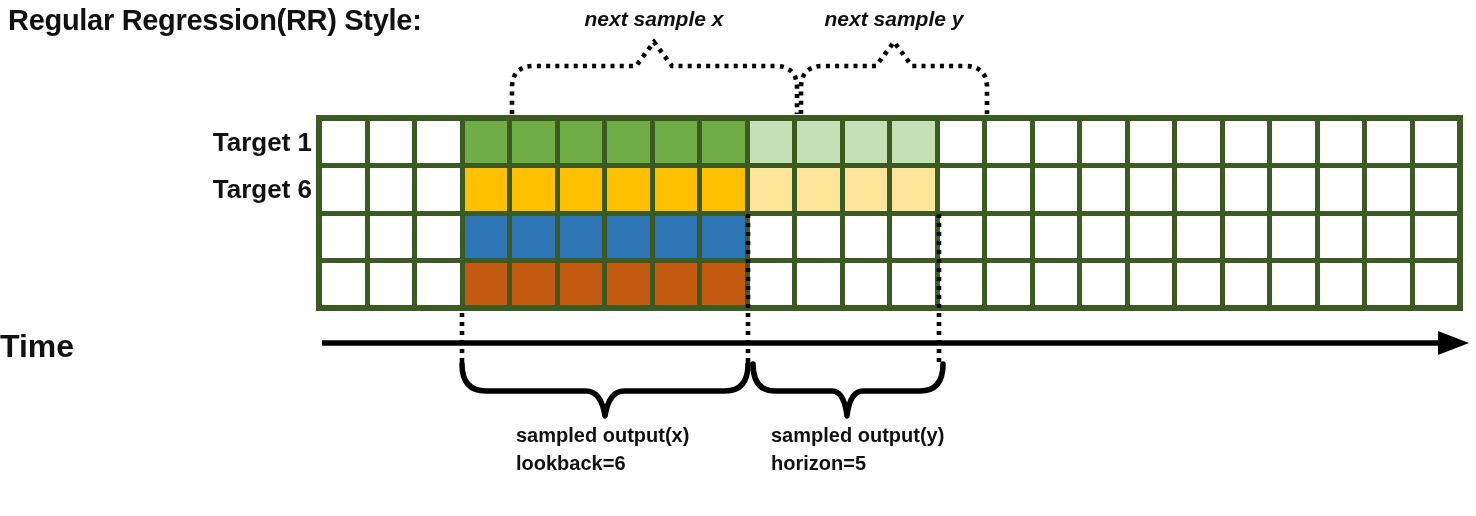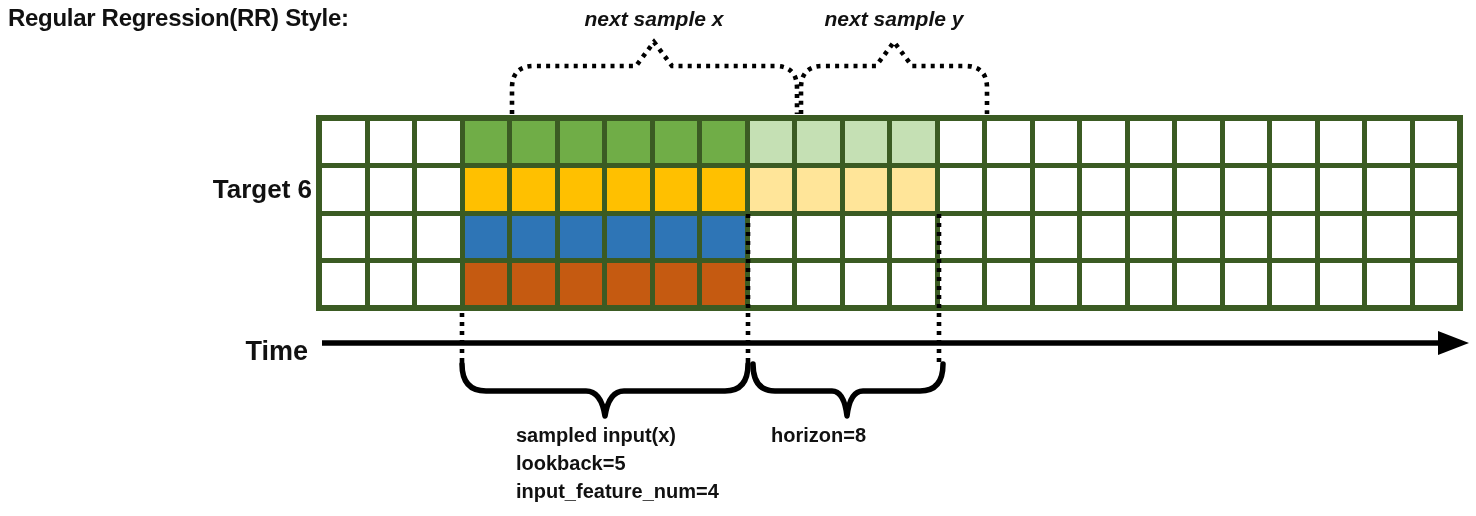--- a/index.html
+++ b/index.html
@@ -8,21 +8,21 @@
     width: 1476px;
     height: 516px;
     background: #ffffff;
     overflow: hidden;
     font-family: "Liberation Sans", sans-serif;
     color: #111;
   }
   .title {
     position: absolute;
     left: 8px; top: 4px;
-    font-size: 24px;
+    font-size: 29px;
     font-weight: 700;
     letter-spacing: -0.3px;
     white-space: nowrap;
     text-align: center;
   }
   .top-label {
     position: absolute;
     top: 7px;
     width: 300px;
     text-align: center;
@@ -37,24 +37,23 @@
     position: absolute;
     left: 0; width: 312px;
     text-align: right;
     font-size: 26px;
     font-weight: 700;
     line-height: 30px;
     white-space: nowrap;
   }
   .time-label {
     position: absolute;
-    left: 0; top: 336px;
+    left: 0; top: 328px;
     width: 308px;
-    text-align: right;
-    font-size: 27px;
+    font-size: 32px;
     font-weight: 700;
   }
   .grid {
     position: absolute;
     left: 316px; top: 115px;
     width: 1147px; height: 196px;
     box-sizing: border-box;
     display: grid;
     grid-template-rows: repeat(4, 1fr);
     gap: 5px;
@@ -81,20 +80,21 @@
 </head>
 <body>
 
 <div class="stage">
 
   <div class="title">Regular Regression(RR) Style:</div>
 
   <div class="top-label y">next sample y</div>
   <div class="top-label x">next sample x</div>
 
+  <div class="row-label" style="top:127px">Target 1</div>
   <div class="row-label" style="top:174px">Target 6</div>
 
   <div class="grid" id="grid" style="background: rgb(59, 91, 35); grid-template-columns: repeat(24, 1fr);">
       <div class="cell" style="background: rgb(255, 255, 255);"></div>
       <div class="cell" style="background: rgb(255, 255, 255);"></div>
       <div class="cell" style="background: rgb(255, 255, 255);"></div>
       <div class="cell" style="background: rgb(112, 173, 71);"></div>
       <div class="cell" style="background: rgb(112, 173, 71);"></div>
       <div class="cell" style="background: rgb(112, 173, 71);"></div>
       <div class="cell" style="background: rgb(112, 173, 71);"></div>
@@ -203,21 +203,21 @@
 
     <line x1="322" y1="343" x2="1442" y2="343" stroke="#000" stroke-width="5.5"></line>
     <polygon points="1469,343 1438,331 1438,355" fill="#000"></polygon>
 
     <path d="M 462 364 Q 462 391 486 391 L 586 391 Q 601 391 605 416 Q 609 391 624 391 L 725 391 Q 748 391 748 364" fill="none" stroke="#000" stroke-width="5.5" stroke-linecap="round" stroke-linejoin="round"></path>
 
     <path d="M 753 364 Q 753 391 775 391 L 832 391 Q 844 391 847 416 Q 850 391 863 391 L 920 391 Q 943 391 943 364" fill="none" stroke="#000" stroke-width="5.5" stroke-linecap="round" stroke-linejoin="round"></path>
   </svg>
 
   <div class="note input">
-    <div>sampled input(x)</div>
-    <div>lookback=5</div>
-    <div>input_feature_num=4</div>
+    <div>sampled output(x)</div>
+    <div>lookback=6</div>
   </div>
   <div class="note output">
-    <div>horizon=8</div>
+    <div>sampled output(y)</div>
+    <div>horizon=5</div>
   </div>
 
 </div>
 
 </body></html>

